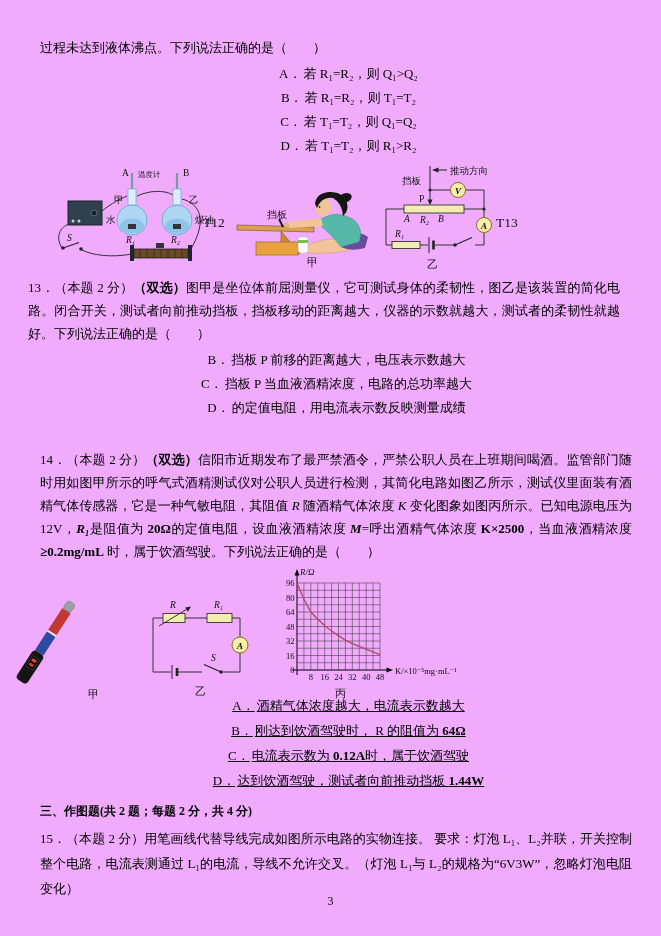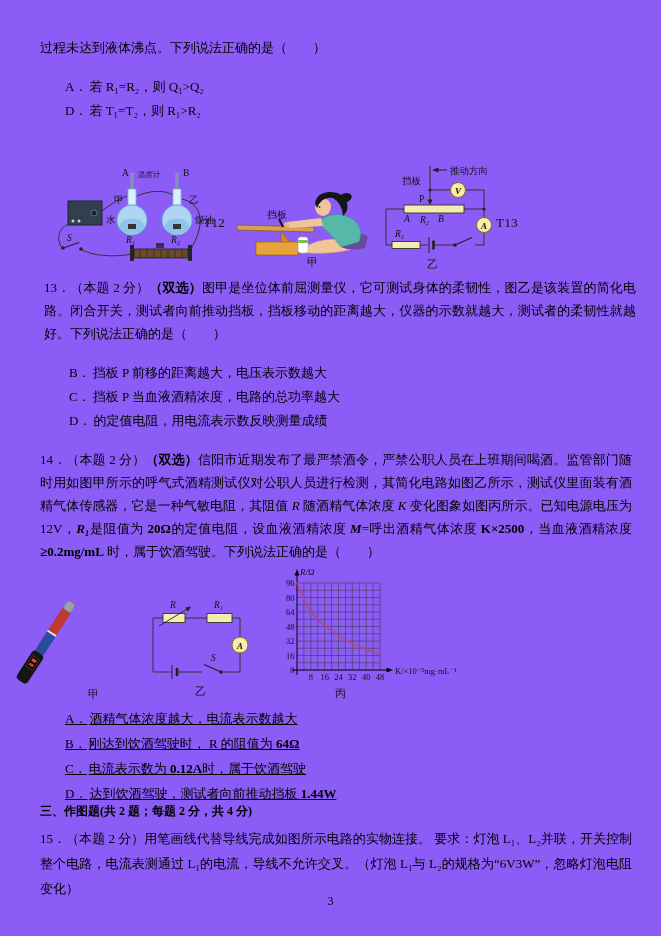--- a/index.html
+++ b/index.html
@@ -1,20 +1,20 @@
 <!DOCTYPE html>
 <html><head>
 <meta charset="utf-8">
 <style>
   html,body{margin:0;padding:0;background:#fff;}
-  .page{position:relative;width:661px;height:936px;background:#8b5cf6;overflow:hidden;
+  .page{position:relative;width:661px;height:936px;background:#f0abfc;overflow:hidden;
         font-family:"Liberation Serif","DejaVu Serif",serif;color:#000;font-size:13px;}
   .block{position:absolute;}
   .stem{line-height:23px;text-align:justify;}
-  .opts{padding-left:25px;margin-top:16px;}
+  .opts{padding-left:25px;margin-top:3px;text-align:center;}
   .opt{line-height:24px;white-space:nowrap;}
   .opt-label{margin-right:2px;}
   .b{font-weight:bold;}
   .i{font-style:italic;}
   #q14opts .opt{line-height:25px;}
   #sec3{font-weight:bold;font-size:12px;}
   #pagenum{text-align:center;width:661px;left:0;font-size:12px;}
   svg{position:absolute;overflow:visible;font-family:"Liberation Serif","DejaVu Serif",serif;}
   svg text{fill:#111;}
   .figlab{font-size:9.5px;}
@@ -30,20 +30,22 @@
 </style>
 </head>
 <body>
 
 <div class="page">
 
   <div class="block" id="q12" style="top:36px;left:40px;width:592px;">
     <div class="stem"><span>过程未达到液体沸点。下列说法正确的是（　　）</span></div>
     <div class="opts">
         <div class="opt"><span class="opt-label">A．</span><span>若 R₁=R₂，则 Q₁&gt;Q₂</span></div>
+        <div class="opt"><span class="opt-label">B．</span><span>若 R₁=R₂，则 T₁=T₂</span></div>
+        <div class="opt"><span class="opt-label">C．</span><span>若 T₁=T₂，则 Q₁=Q₂</span></div>
         <div class="opt"><span class="opt-label">D．</span><span>若 T₁=T₂，则 R₁&gt;R₂</span></div>
       </div>
   </div>
 
   <div class="block" id="figrow1" style="top:163px;left:40px;width:585px;height:112px;">
 
     <svg width="192" height="108" viewBox="0 0 192 108" style="left:0;top:0;">
       <path class="wire" d="M62,48 C72,40 80,36 87,33"></path>
       <path class="wire" d="M97,33 C110,27 125,27 133,32"></path>
       <path class="wire" d="M142,36 C161,41 167,58 151,86"></path>
@@ -145,21 +147,21 @@
       <text x="42" y="42" class="figlab">P</text>
       <text x="27" y="62" class="figlab ital">A</text>
       <text x="43" y="63" class="figlab ital">R₂</text>
       <text x="61" y="62" class="figlab ital">B</text>
       <text x="18" y="77" class="figlab ital">R₁</text>
       <text x="119" y="67" class="tag">T13</text>
       <text x="50" y="108" class="cap">乙</text>
     </svg>
   </div>
 
-  <div class="block" id="q13" style="top:276px;left:44px;width:592px;">
+  <div class="block" id="q13" style="top:276px;left:28px;width:592px;">
     <div class="stem"><span>13．（本题 2 分）</span><span class="b">（双选）</span><span>图甲是坐位体前屈测量仪，它可测试身体的柔韧性，图乙是该装置的简化电路。闭合开关，测试者向前推动挡板，挡板移动的距离越大，仪器的示数就越大，测试者的柔韧性就越好。下列说法正确的是（　　）</span></div>
     <div class="opts">
         <div class="opt"><span class="opt-label">B．</span><span>挡板 P 前移的距离越大，电压表示数越大</span></div>
         <div class="opt"><span class="opt-label">C．</span><span>挡板 P 当血液酒精浓度，电路的总功率越大</span></div>
         <div class="opt"><span class="opt-label">D．</span><span>的定值电阻，用电流表示数反映测量成绩</span></div>
       </div>
   </div>
 
   <div class="block" id="q14" style="top:448px;left:40px;width:592px;">
     <div class="stem"><span>14．（本题 2 分）</span><span class="b">（双选）</span><span>信阳市近期发布了最严禁酒令，严禁公职人员在上班期间喝酒。监管部门随时用如图甲所示的呼气式酒精测试仪对公职人员进行检测，其简化电路如图乙所示，测试仪里面装有酒精气体传感器，它是一种气敏电阻，其阻值 </span><span class="i">R</span><span> 随酒精气体浓度 </span><span class="i">K</span><span> 变化图象如图丙所示。已知电源电压为 12V，</span><span class="b i">R₁</span><span>是阻值为 </span><span class="b">20Ω</span><span>的定值电阻，设血液酒精浓度 </span><span class="b i">M</span><span>=呼出酒精气体浓度 </span><span class="b">K×2500</span><span>，当血液酒精浓度 </span><span class="b">≥0.2mg/mL</span><span> 时，属于饮酒驾驶。下列说法正确的是（　　）</span></div>

